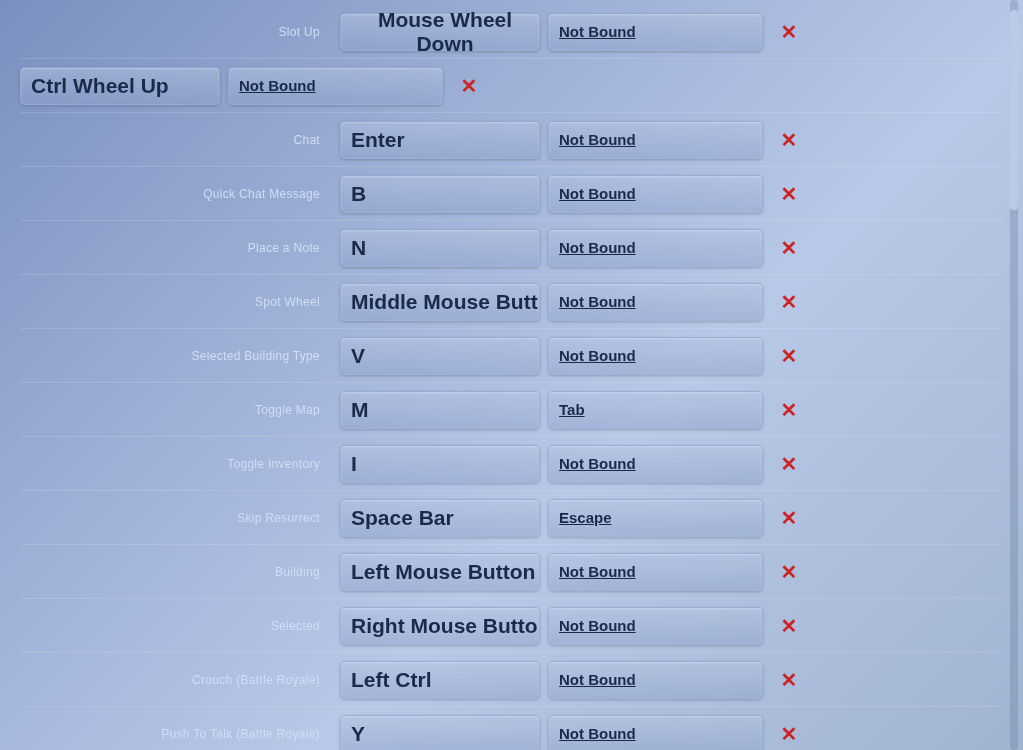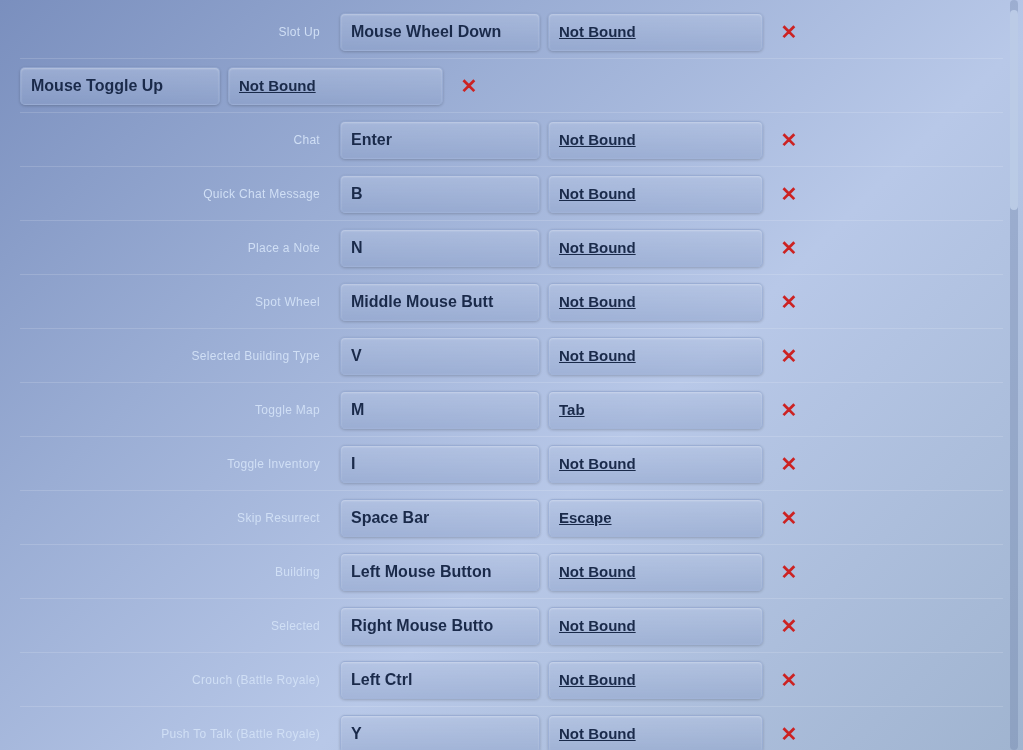--- a/index.html
+++ b/index.html
@@ -50,21 +50,21 @@
 
     .binding-btn {
       width: 200px;
       height: 38px;
       background: linear-gradient(180deg, rgba(180,195,225,0.5) 0%, rgba(140,160,200,0.45) 100%);
       border: 1px solid rgba(150,170,210,0.6);
       border-radius: 5px;
       display: flex;
       align-items: center;
       padding-left: 10px;
-      font-size: 16px;
+      font-size: 21px;
       font-weight: 700;
       color: #1a2a4a;
       cursor: pointer;
       margin-right: 8px;
       box-shadow: inset 0 1px 2px rgba(255,255,255,0.3), 0 1px 3px rgba(0,0,0,0.2);
     }
 
     .binding-btn-secondary {
       width: 215px;
       height: 38px;
@@ -131,21 +131,21 @@
   <div class="keybind-list" id="keybind-list">
   <div class="keybind-row">
       <span class="action-label">Slot Up</span>
       <button class="binding-btn">Mouse Wheel Down</button>
       <button class="binding-btn-secondary">Not Bound</button>
       <button class="clear-btn">
         <span class="x-icon">✕</span>
       </button>
     </div>
       <div class="keybind-row">
-      <button class="binding-btn">Mouse Toggle Up</button>
+      <button class="binding-btn">Ctrl Wheel Up</button>
       <button class="binding-btn-secondary">Not Bound</button>
       <button class="clear-btn">
         <span class="x-icon">✕</span>
       </button>
     </div>
       <div class="keybind-row">
       <span class="action-label">Chat</span>
       <button class="binding-btn">Enter</button>
       <button class="binding-btn-secondary">Not Bound</button>
       <button class="clear-btn">

